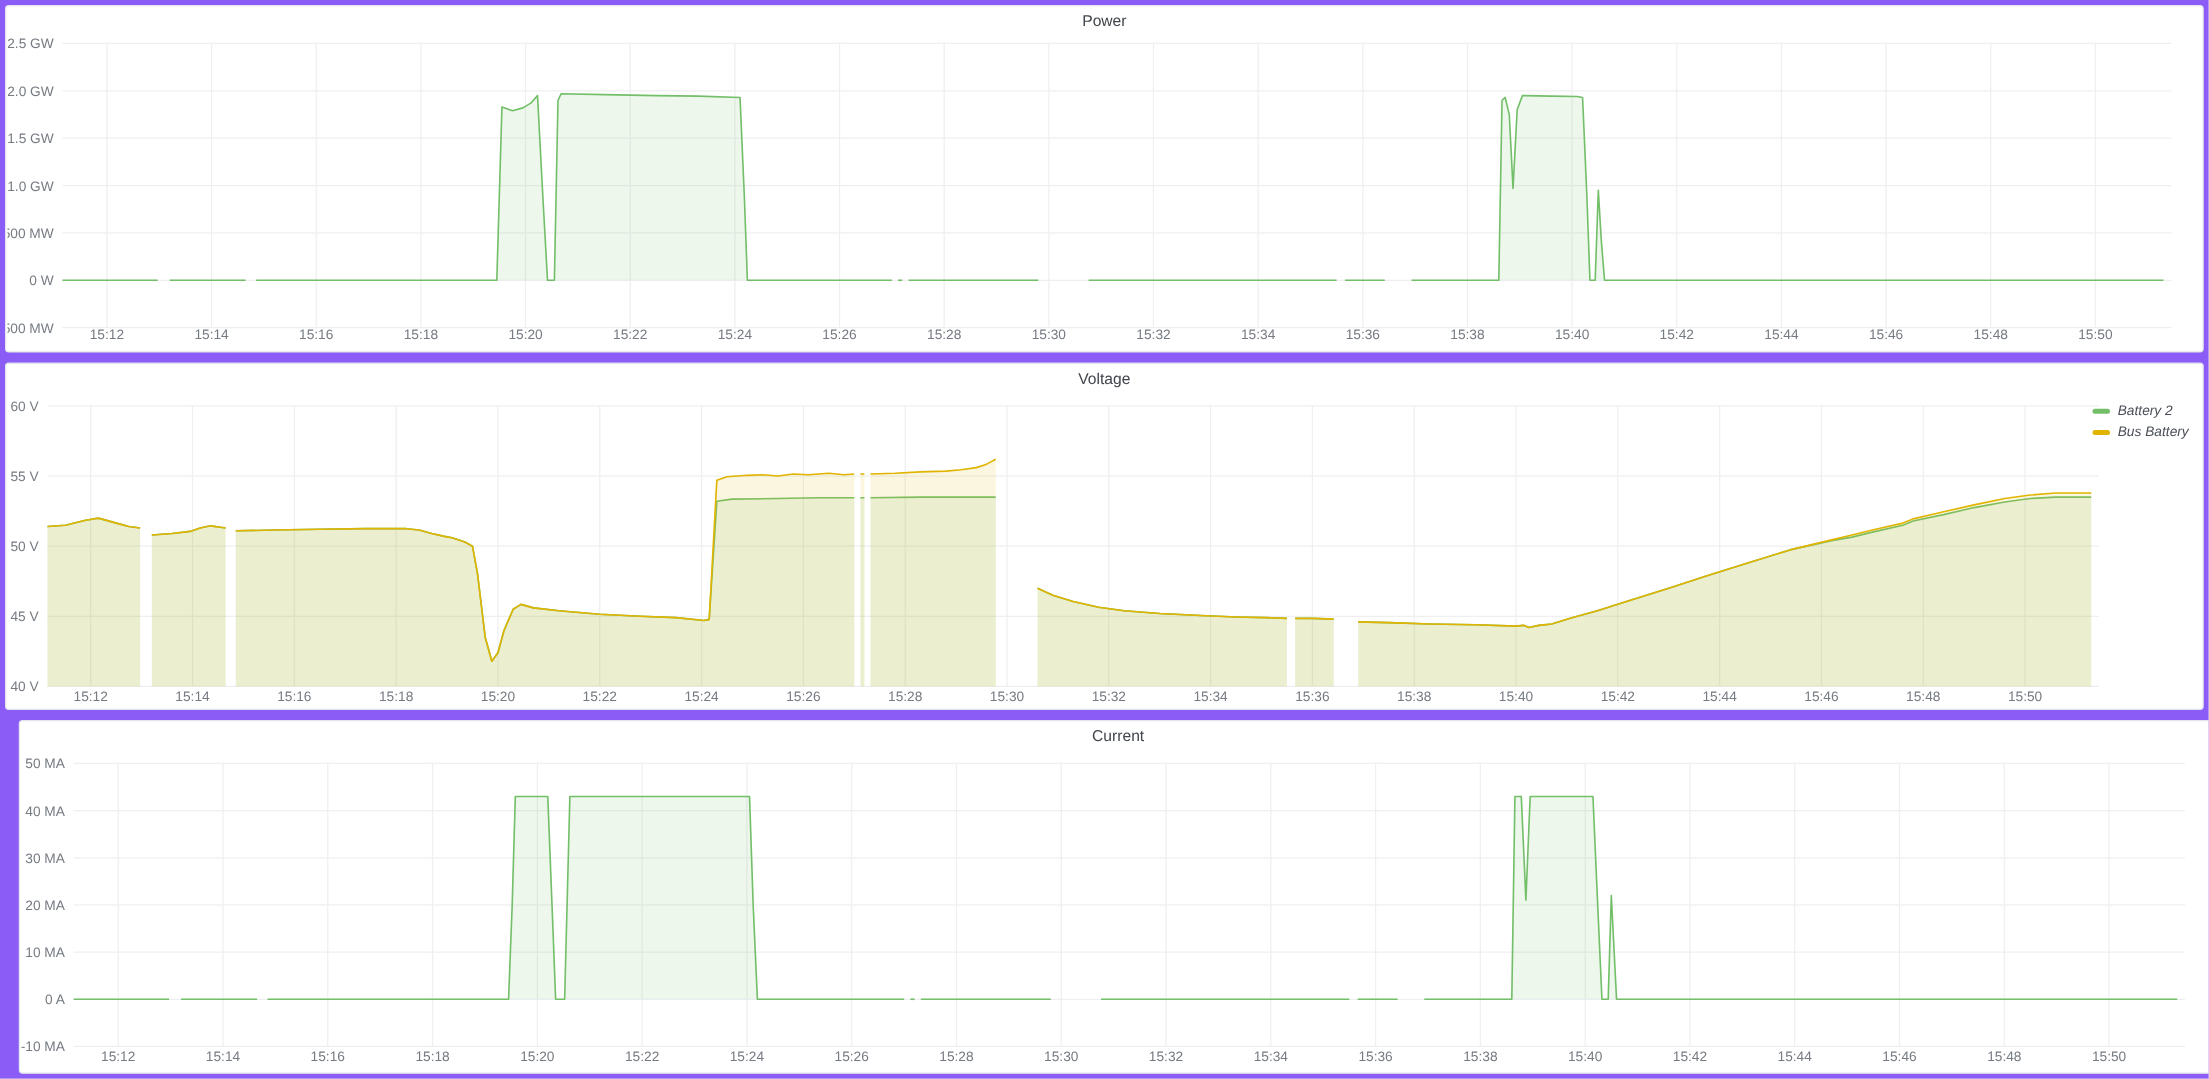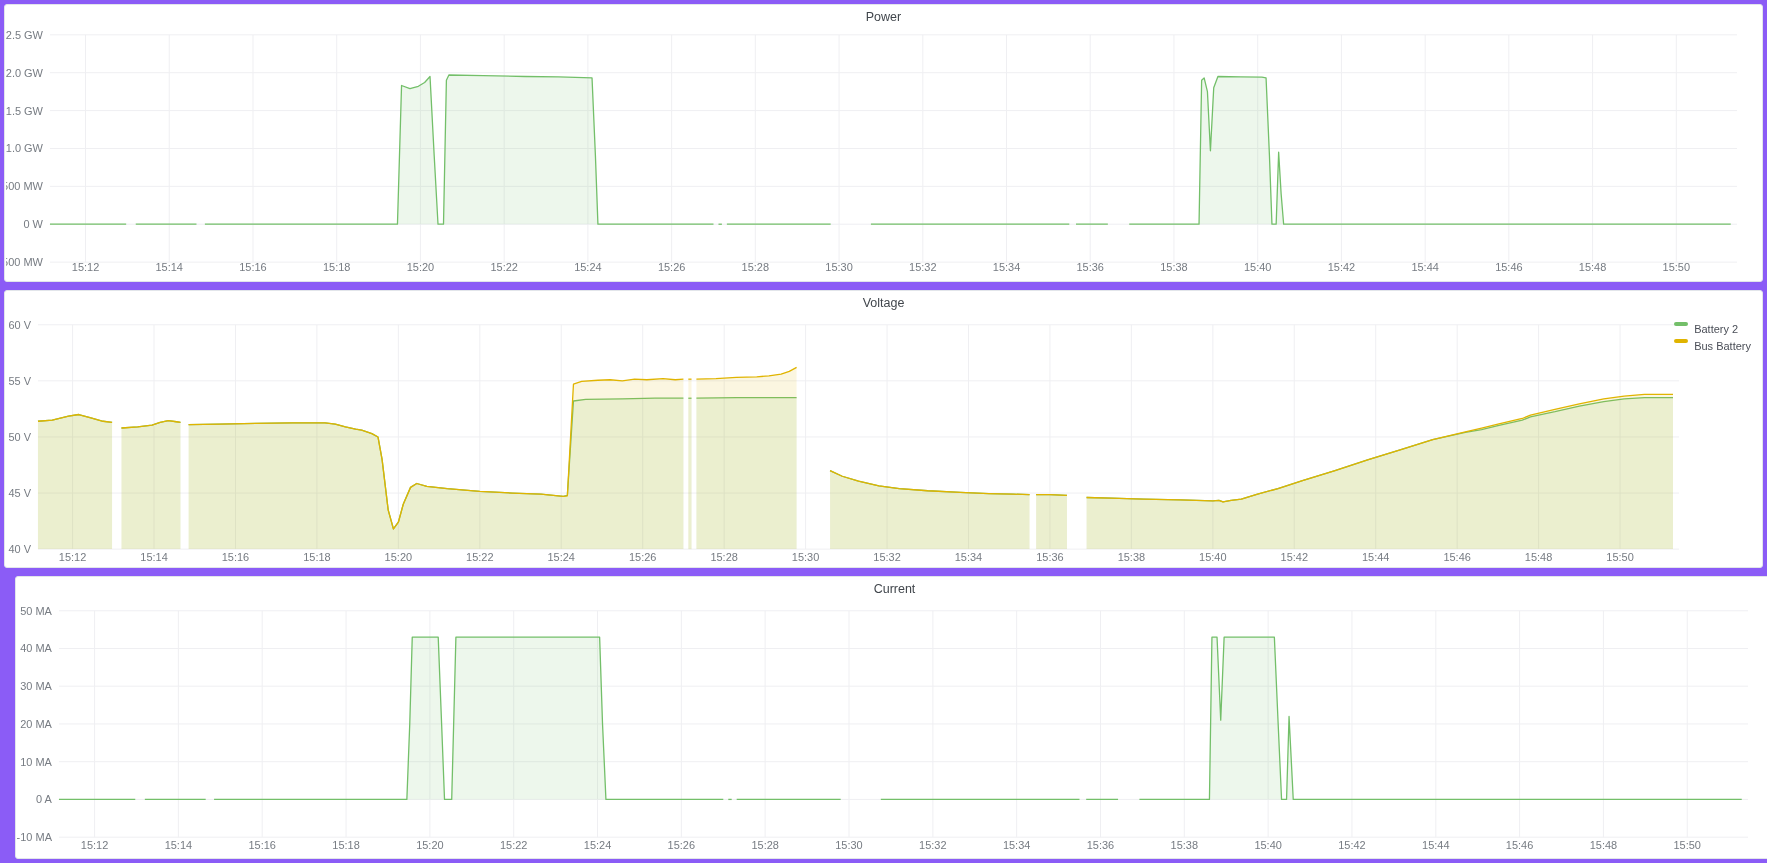--- a/index.html
+++ b/index.html
@@ -2,21 +2,21 @@
 <html><head>
 <meta charset="utf-8">
 <style>
   html,body{margin:0;padding:0;background:#eef1f6;font-family:"Liberation Sans",sans-serif;}
   .page{position:relative;width:1767px;height:863px;background:#8b5cf6;overflow:hidden;}
   .panel{position:absolute;left:4px;width:1759px;background:#ffffff;border:1px solid #e2e5ea;border-radius:3px;box-sizing:border-box;}
   .panel-title{position:absolute;top:5px;left:0;right:0;margin:0;text-align:center;font-size:12.5px;font-weight:500;color:#41464c;cursor:pointer;z-index:3;}
   .chart{position:absolute;inset:1px;cursor:crosshair;}
   .chart svg{display:block;width:100%;height:100%;}
   .legend{position:absolute;top:31px;right:11px;display:flex;flex-direction:column;gap:3px;z-index:3;}
-  .legend-item{display:flex;height:14px;cursor:pointer;}
+  .legend-item{display:flex;align-items:center;height:14px;cursor:pointer;font-style:italic;}
   .legend-dash{display:inline-block;width:14px;height:4px;border-radius:2px;margin-right:6px;}
   .legend-label{font-size:11px;color:#4a4e57;line-height:14px;white-space:nowrap;}
 </style>
 </head>
 <body>
 
 <div class="page">
 
   <section class="panel" style="top:4px;height:278px;">
     <h2 class="panel-title">Power</h2>

